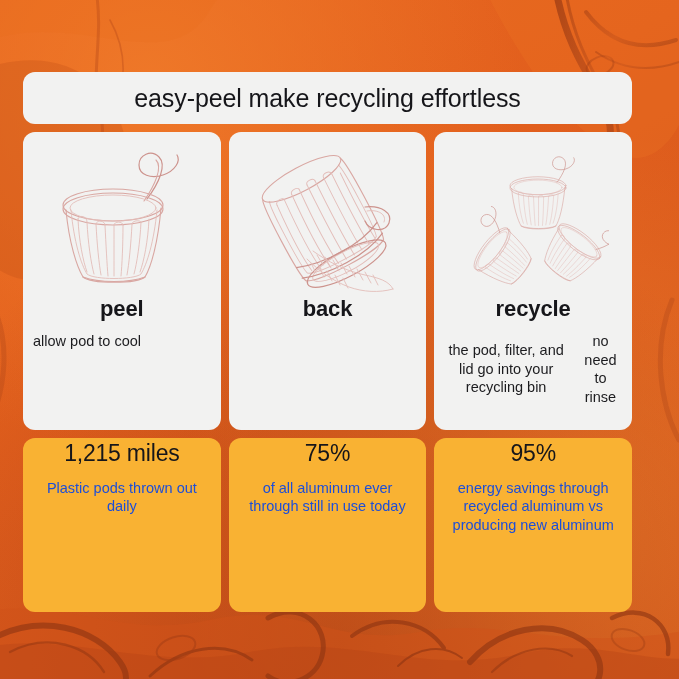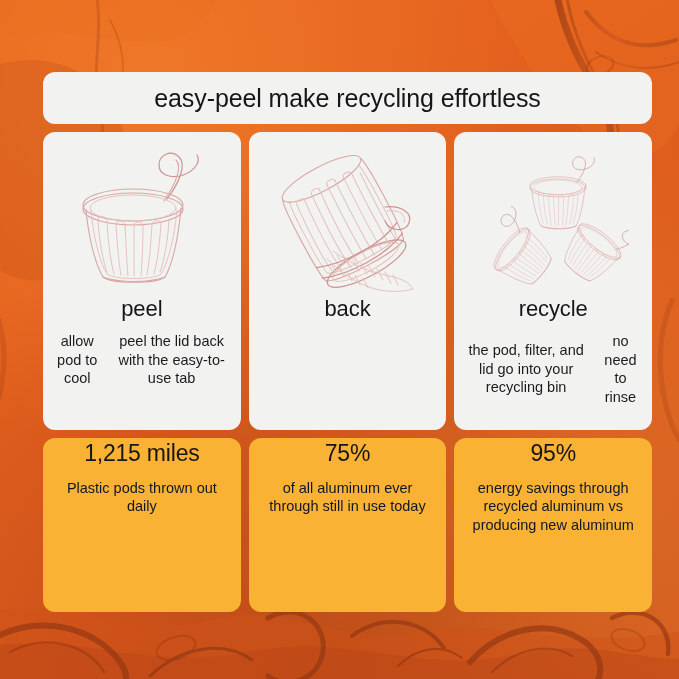--- a/index.html
+++ b/index.html
@@ -25,21 +25,21 @@
   #bg {
     position: absolute;
     inset: 0;
     background-color: #e2601f;
   }
   #bg svg { display: block; width: 679px; height: 679px; }
 
   
   #content {
     position: absolute;
-    left: 43px;
+    left: 23px;
     top: 72px;
     width: 609px;
     height: 540px;
     display: flex;
     flex-direction: column;
     gap: 8px;
     justify-content: flex-end;
   }
 
   .header-card {
@@ -82,21 +82,21 @@
     align-items: center;
     justify-content: center;
     flex: 0 0 auto;
   }
   .step-illo svg { display:block; }
   .step-title {
     font-size: 22px;
     color: #16161a;
     margin-top: 2px;
     margin-bottom: 10px;
-    font-weight: 400;
+    font-weight: 700;
     letter-spacing: -0.1px;
   }
   .step-lines {
     display: flex;
     flex-direction: row;
     align-items: center;
     gap: 11px;
     width: 100%;
   }
   .step-line {
@@ -126,21 +126,21 @@
   .stat-value {
     font-size: 23px;
     color: #16161a;
     letter-spacing: -0.2px;
     margin-bottom: 12px;
     white-space: nowrap;
   }
   .stat-desc {
     font-size: 14.5px;
     line-height: 1.27;
-    color: #0f172a;
+    color: #1d4ed8;
     text-align: center;
     max-width: 176px;
   }
 
   
   .ln  { fill: none; stroke: #d9a7a2; stroke-width: 1.1; stroke-linecap: round; stroke-linejoin: round; }
   .ln2 { fill: none; stroke: #cd938d; stroke-width: 1.2; stroke-linecap: round; stroke-linejoin: round; }
   .lnf { fill: none; stroke: #e3bdb9; stroke-width: 0.9; stroke-linecap: round; stroke-linejoin: round; }
 </style>
 </head>
@@ -266,21 +266,20 @@
               <path d="M67 82 C 67 78, 76 78, 76 82"></path>
               <path d="M85 81 C 85 77, 94 77, 94 79"></path>
             </g>
 
             <path class="ln" d="M36 134 C 52 140, 82 140, 98 134"></path>
           </svg>
         </div>
         <div class="step-title">peel</div>
         <div class="step-lines">
           <div class="step-line">allow pod to cool</div>
-          <div class="step-line">peel the lid back with the easy-to-use tab</div>
         </div>
       </div>
 
       <div class="step-card">
         <div class="step-illo">
           <svg width="150" height="150" viewBox="0 0 150 150" xmlns="http://www.w3.org/2000/svg" aria-hidden="true">
             <g transform="rotate(-28 75 75)">
 
               <path class="ln" d="M26 28 C 22 36, 22 110, 26 120 C 36 128, 104 128, 114 120 C 118 110, 118 36, 114 28"></path>
               <path class="lnf" d="M31 33 C 28 41, 28 106, 31 114 C 40 121, 100 121, 109 114 C 112 106, 112 41, 109 33"></path>

